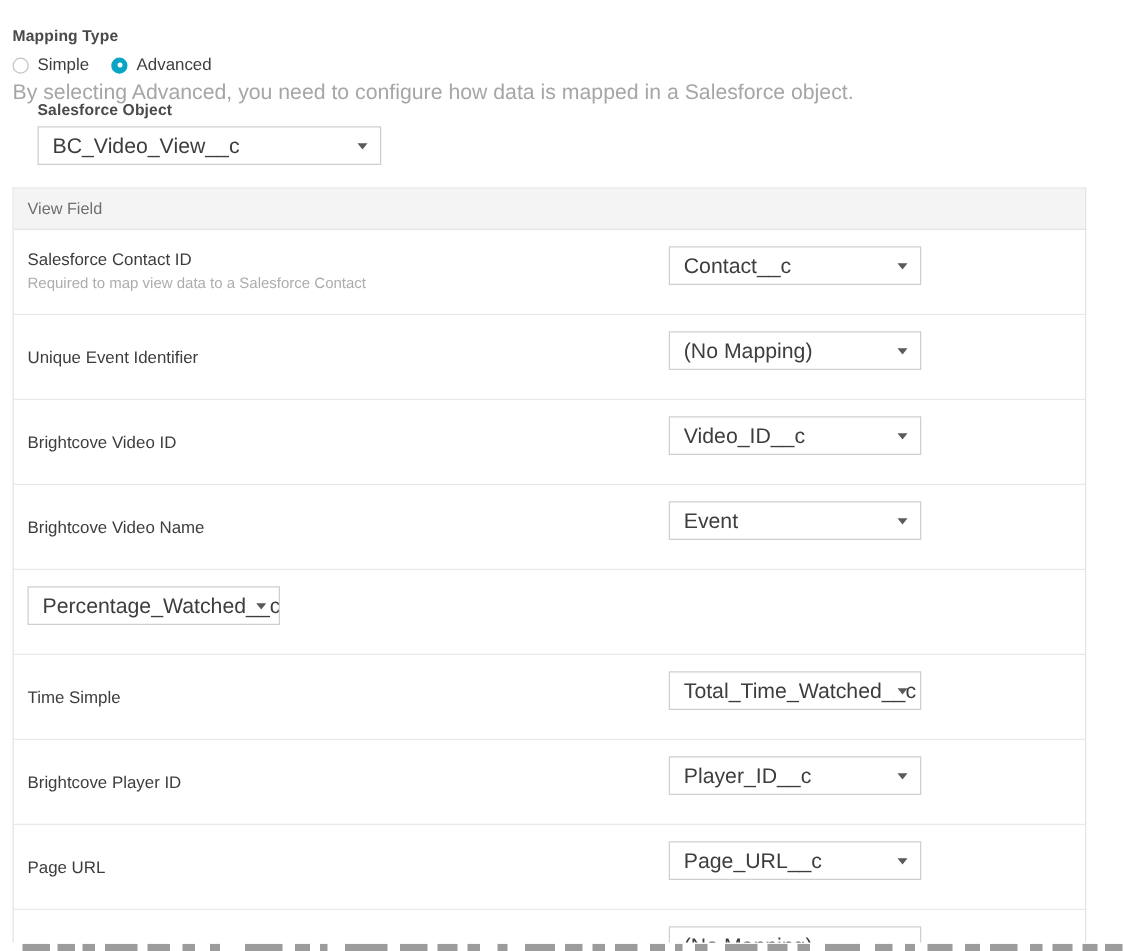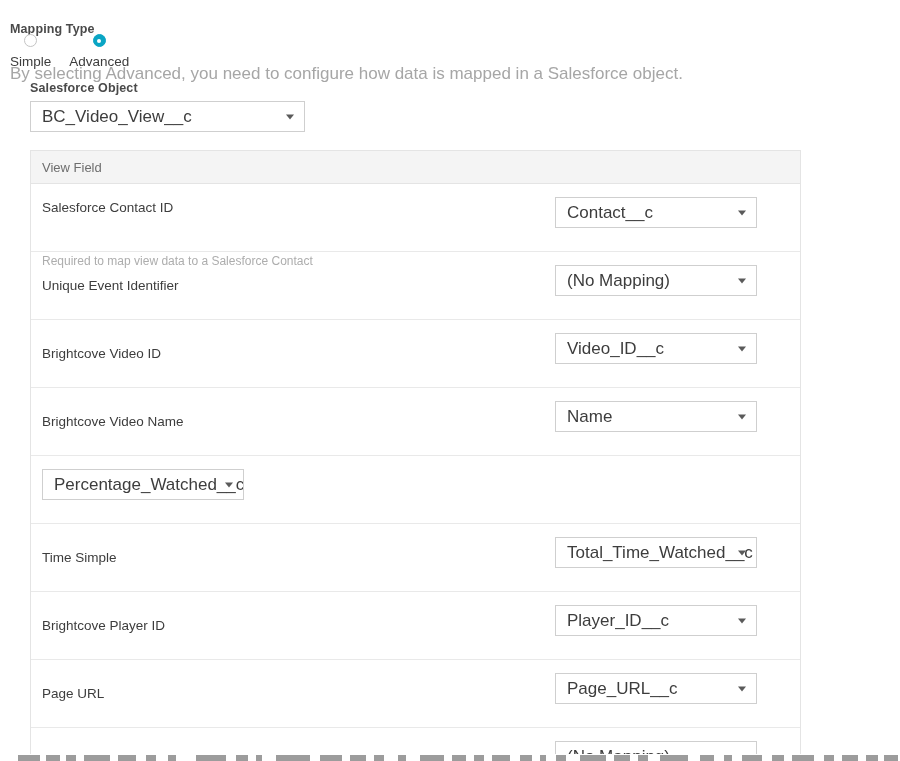--- a/index.html
+++ b/index.html
@@ -45,21 +45,20 @@
     gap: 18px;
     height: 20px;
     margin-bottom: 3px;
   }
 
   .radio-option {
     display: flex;
     align-items: center;
     gap: 7px;
     cursor: pointer;
-    flex-direction: column;
   }
 
   .radio-mark {
     width: 13px;
     height: 13px;
     border-radius: 50%;
     border: 1px solid #c4c4c4;
     background: #ffffff;
     display: inline-block;
     flex: 0 0 auto;
@@ -132,25 +131,24 @@
   .object-select {
     width: 275px;
     margin-top: 5px;
   }
 
   
   .map-table {
     position: absolute;
     left: 10px;
     top: 150px;
-    width: 771px;
+    width: 859px;
     border: 1px solid #e4e4e4;
     border-bottom: none;
     background: #ffffff;
-    margin-left: 20px;
   }
 
   .map-head {
     display: flex;
     height: 33px;
     background: #f4f4f4;
     border-bottom: 1px solid #e4e4e4;
     align-items: center;
   }
 
@@ -177,21 +175,20 @@
     position: relative;
   }
 
   .row-left {
     width: 513px;
     flex: 0 0 513px;
     padding-left: 11px;
     display: flex;
     flex-direction: column;
     justify-content: center;
-    gap: 35px;
   }
 
   .row-left.with-sub {
     justify-content: flex-start;
     padding-top: 14px;
   }
 
   .row-title {
     font-size: 13.5px;
     color: #3d3d3d;
@@ -317,21 +314,21 @@
               <span class="caret"></span>
             </div>
           </div>
         </div>
         <div class="map-row">
           <div class="row-left">
             <div class="row-title">Brightcove Video Name</div>
           </div>
           <div class="row-right">
             <div class="select-box row-select">
-              <span>Name</span>
+              <span>Event</span>
               <span class="caret"></span>
             </div>
           </div>
         </div>
         <div class="map-row">
           <div class="row-right">
             <div class="select-box row-select">
               <span>Percentage_Watched__c</span>
               <span class="caret"></span>
             </div>

